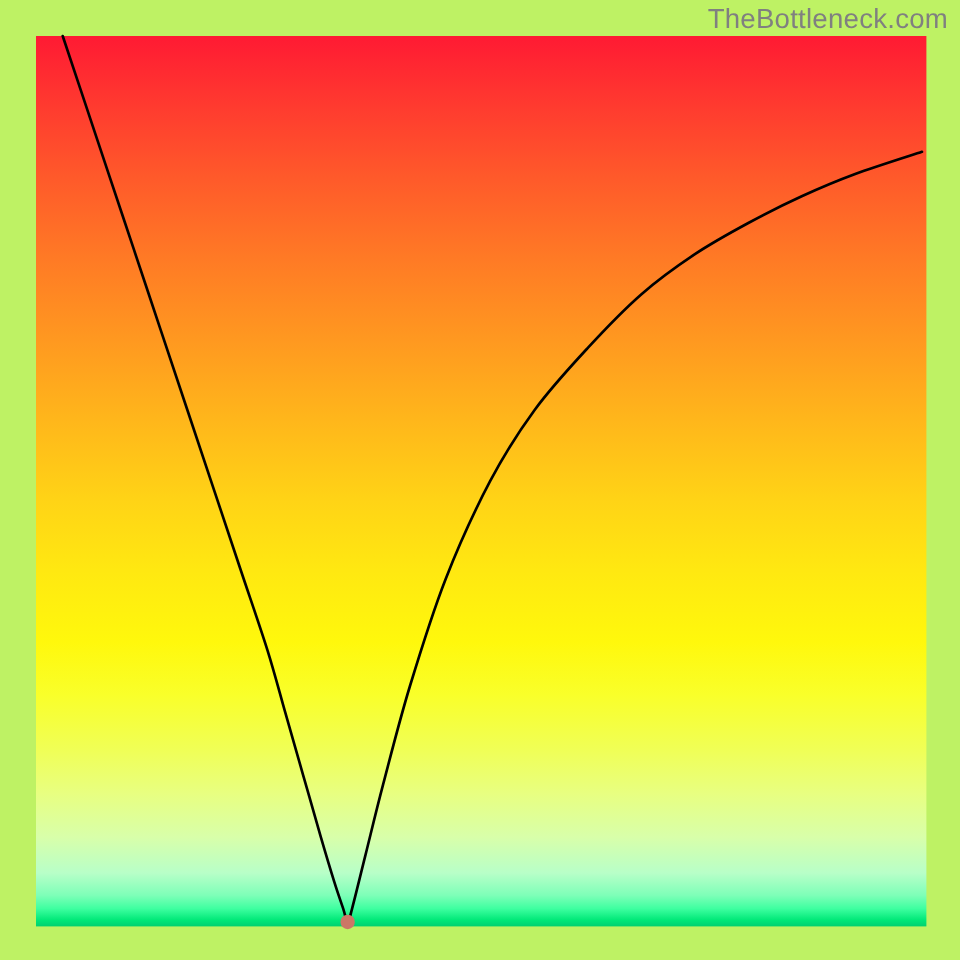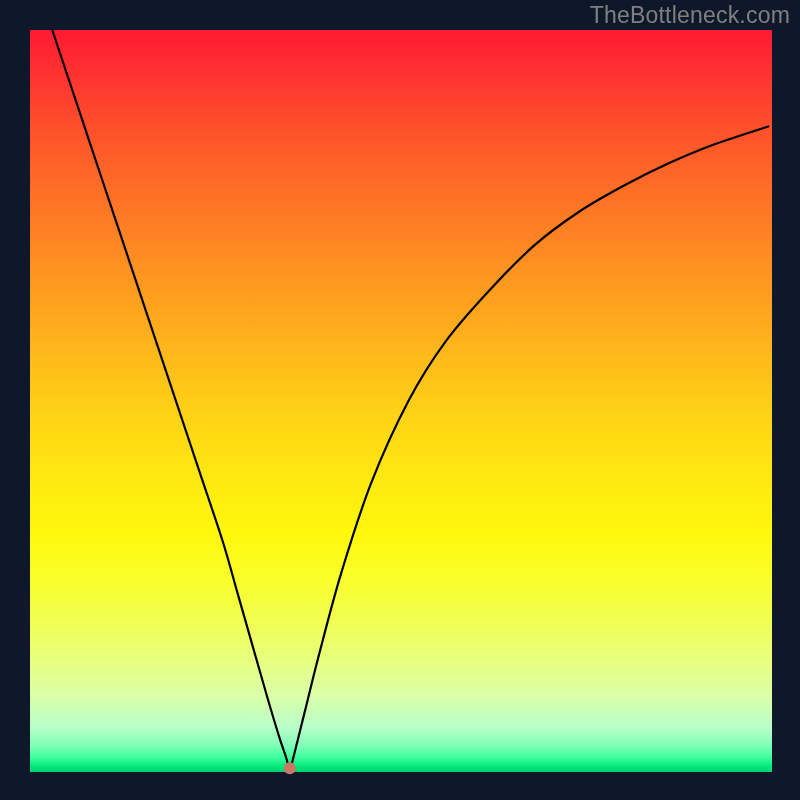--- a/index.html
+++ b/index.html
@@ -1,21 +1,21 @@
 <!DOCTYPE html>
 <html><head>
 <meta charset="utf-8">
 <style>
   * { margin: 0; padding: 0; box-sizing: border-box; }
   html, body { width: 800px; height: 800px; overflow: hidden; background: #000; }
   .frame {
     position: relative;
     width: 800px;
     height: 800px;
-    background: #0f172a;
+    background: #bef264;
   }
   .watermark {
     position: absolute;
     top: 2px;
     right: 10px;
     color: #808080;
     font-family: Arial, Helvetica, sans-serif;
     font-size: 23px;
     letter-spacing: 0.2px;
     z-index: 10;

